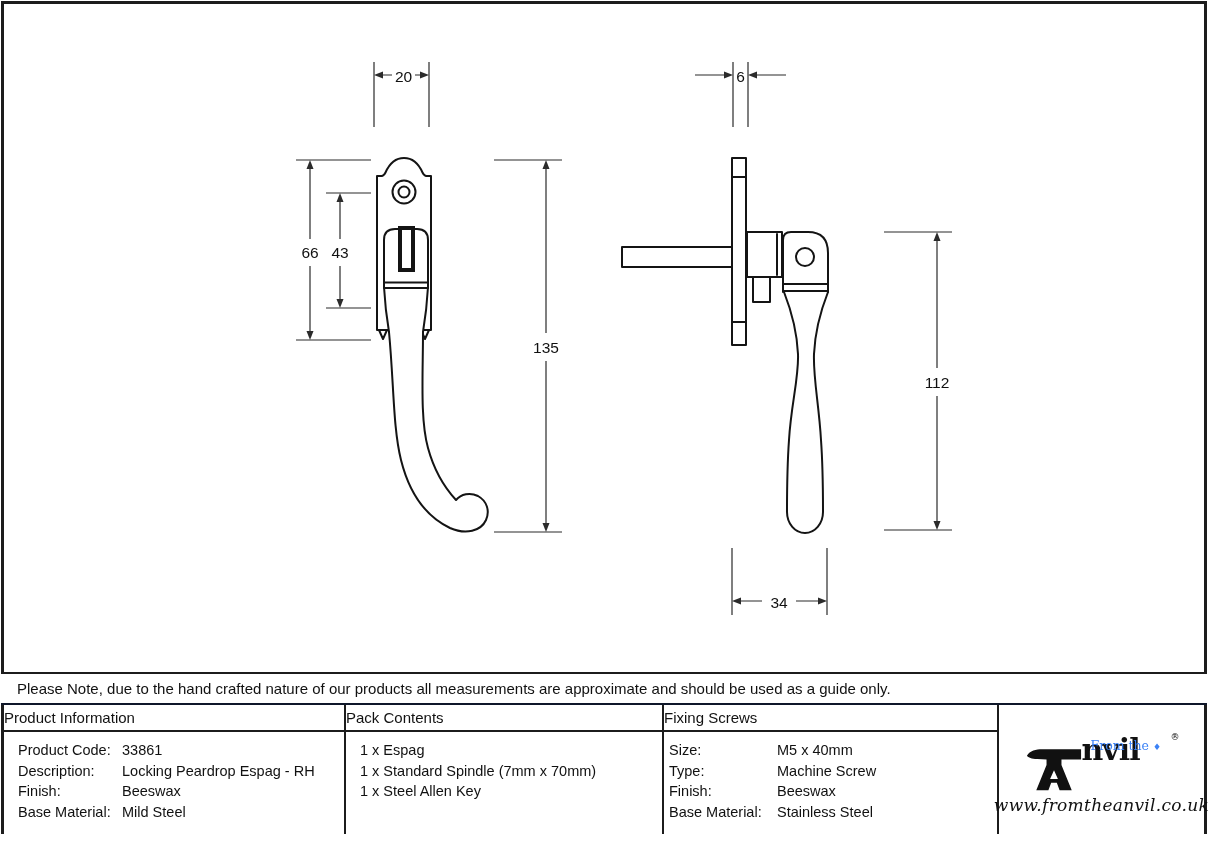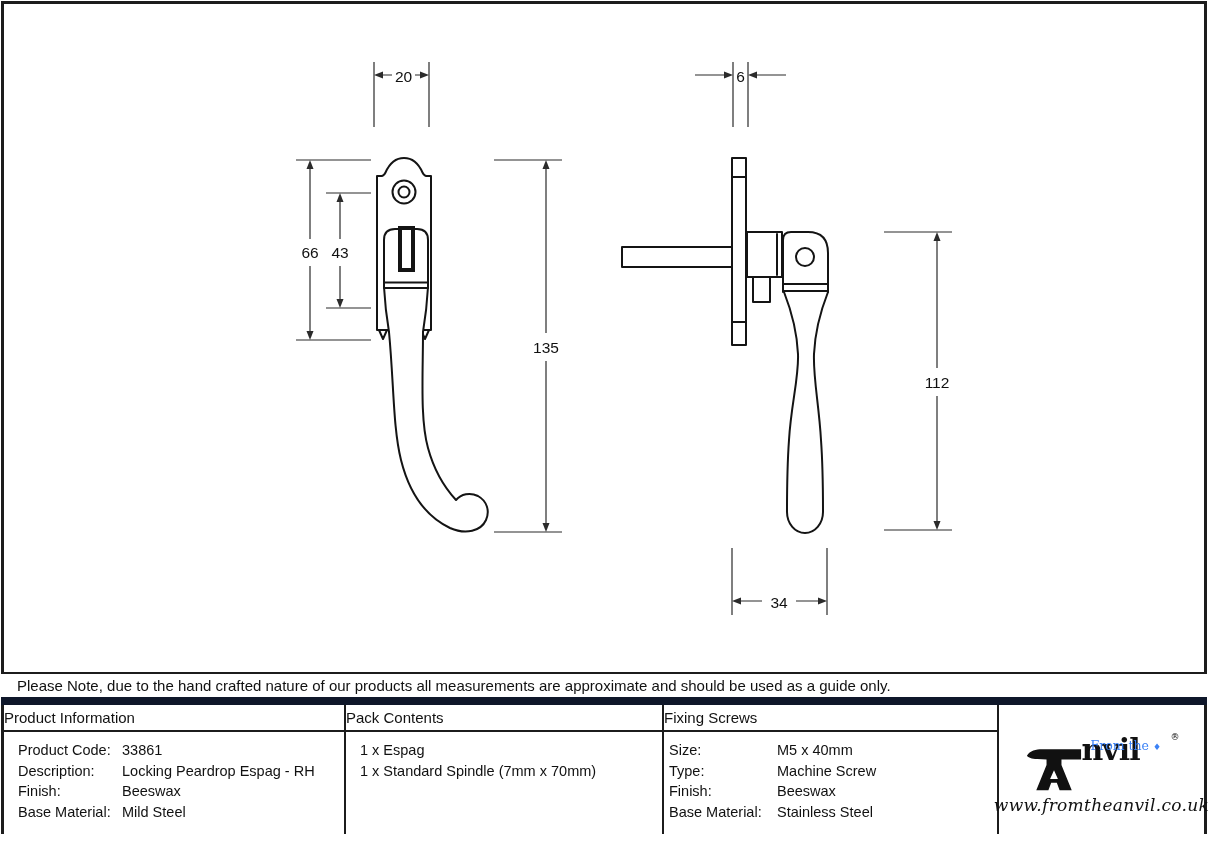--- a/index.html
+++ b/index.html
@@ -14,21 +14,21 @@
   
   .drawing { position:absolute; left:0; top:0; }
   .o2 { stroke:#141414; stroke-width:2; fill:none; stroke-linecap:round; stroke-linejoin:round; }
   .fillw { fill:#ffffff; }
   .dimline { stroke:#2b2b2b; stroke-width:1.2; fill:none; }
   .dimarrow { fill:#2b2b2b; stroke:none; }
   .dimtext { font-family:"Liberation Sans",sans-serif; font-size:15.5px; fill:#111; }
   
   .note-row {
     position:absolute; left:1px; top:672px; width:1206px; height:33px;
-    box-sizing:border-box; border-top:2px solid #1c1c1c; border-bottom:8px solid #0f172a;
+    box-sizing:border-box; border-top:2px solid #1c1c1c; border-bottom:2px solid #0f172a;
     display:flex; align-items:center; padding-left:16px; font-size:15px; background:#fff;
   }
   
   .tcol { position:absolute; top:705px; height:142px; box-sizing:border-box; }
   .tcol1 { left:4px;   width:342px; border-right:2px solid #1c1c1c; }
   .tcol2 { left:346px; width:318px; border-right:2px solid #1c1c1c; }
   .tcol3 { left:664px; width:335px; border-right:2px solid #1c1c1c; }
   .thead {
     height:27px; box-sizing:border-box; border-bottom:2px solid #1c1c1c;
     display:flex; align-items:center; font-size:15px;
@@ -195,20 +195,21 @@
         <span>Mild Steel</span>
       </div>
     </div>
   </div>
 
   <div class="tcol tcol2">
     <div class="thead">Pack Contents</div>
     <div class="tbody">
       <div class="titem">1 x Espag</div>
       <div class="titem">1 x Standard Spindle (7mm x 70mm)</div>
+      <div class="titem">1 x Steel Allen Key</div>
     </div>
   </div>
 
   <div class="tcol tcol3">
     <div class="thead">Fixing Screws</div>
     <div class="tbody" style="padding-left:5px;">
       <div class="trow">
         <span class="tlabel3">Size:</span>
         <span>M5 x 40mm</span>
       </div>

